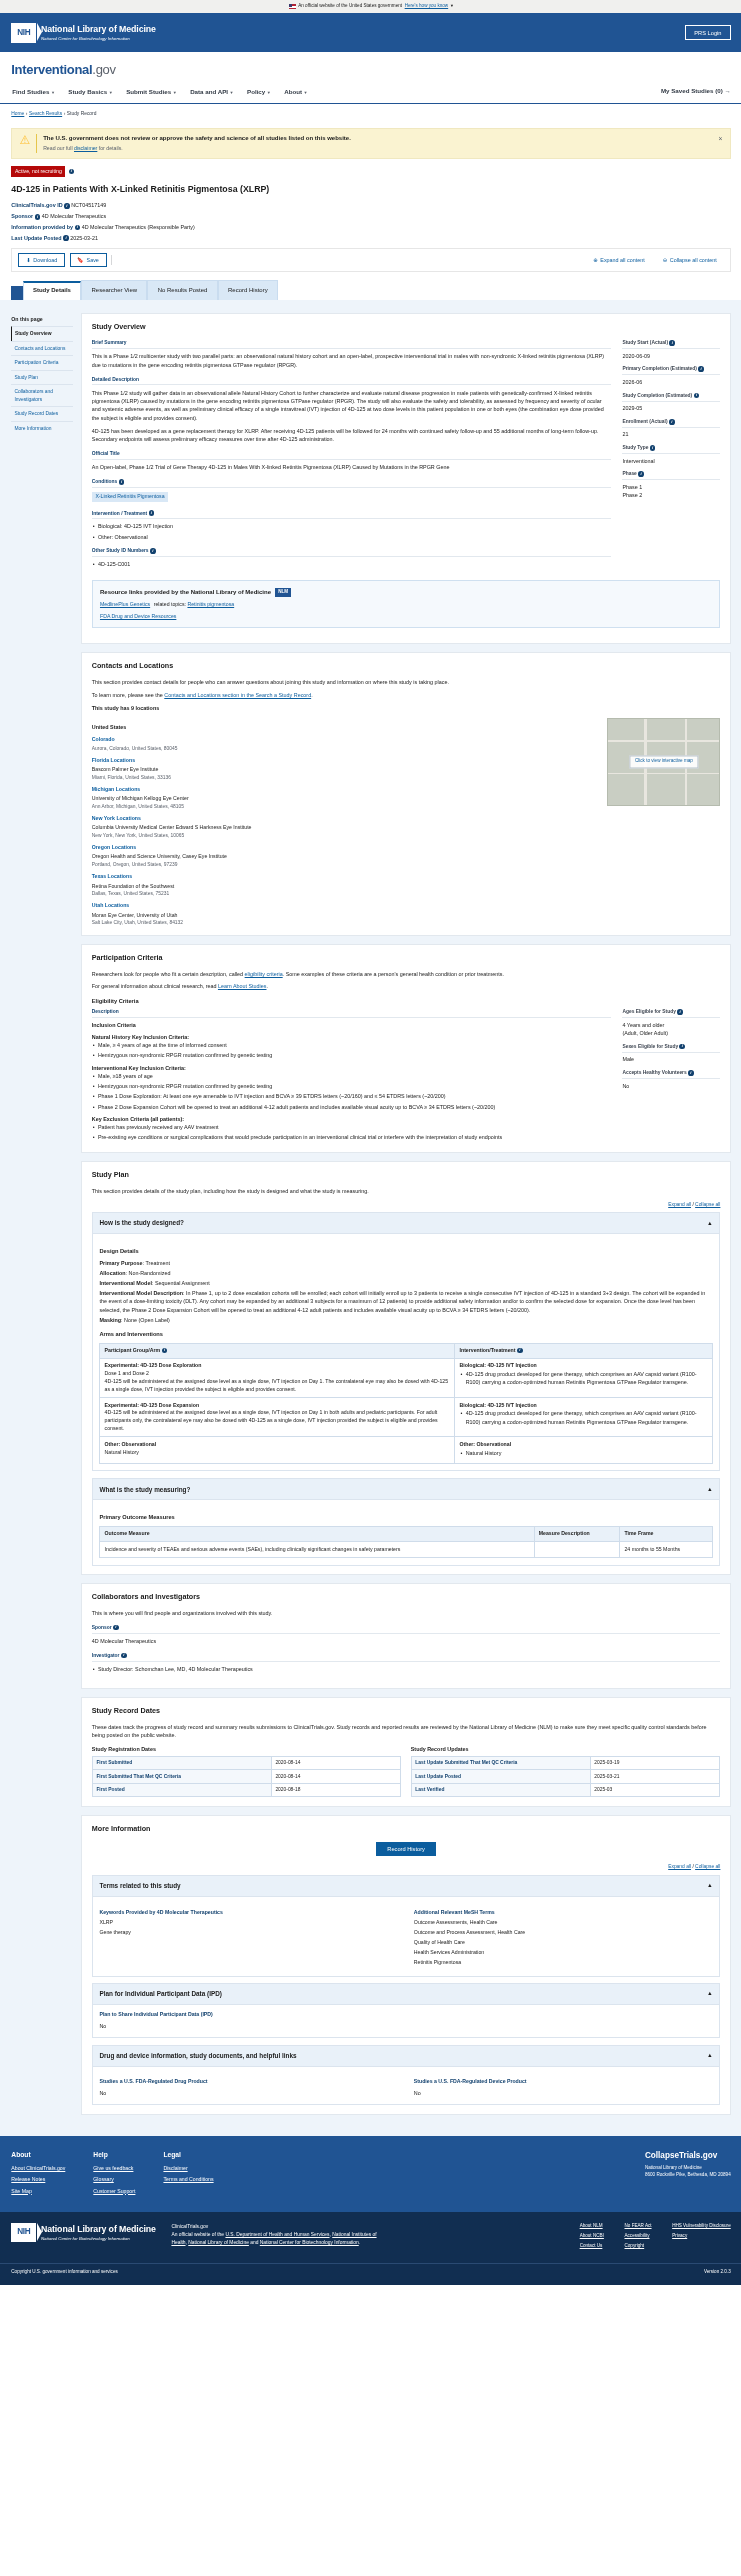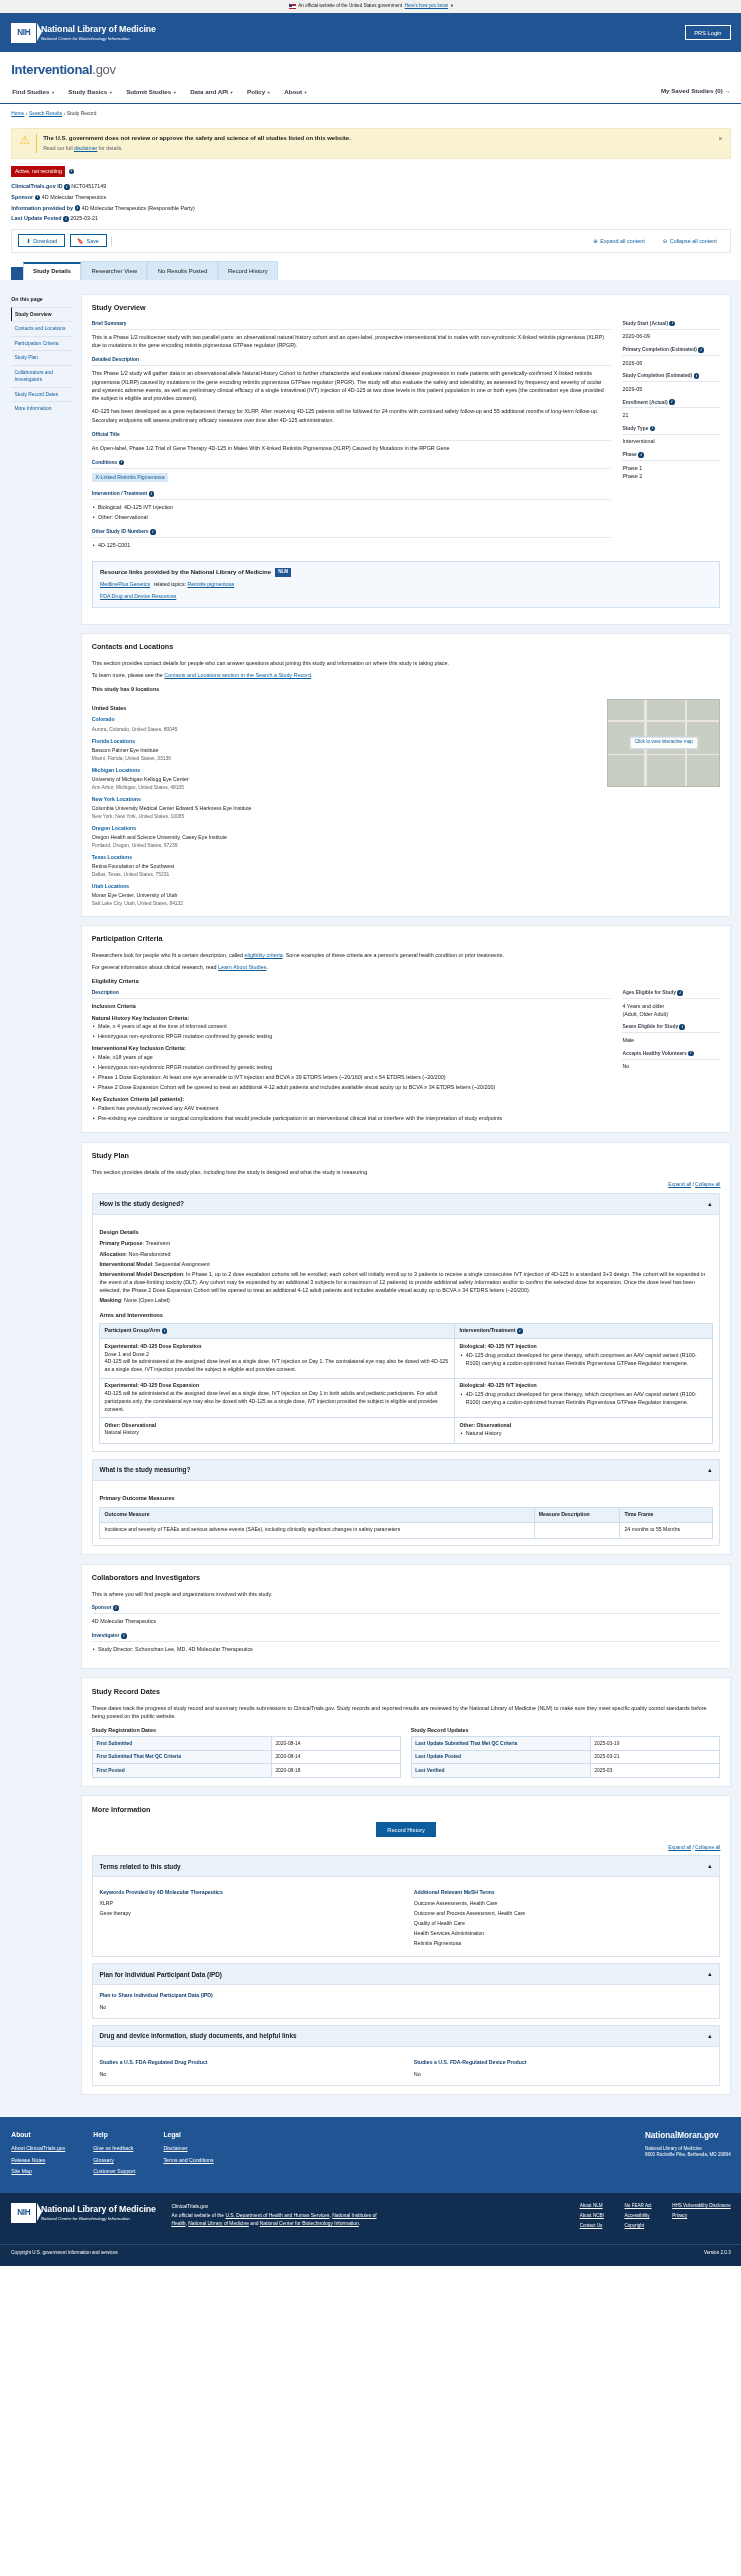--- a/index.html
+++ b/index.html
@@ -218,20 +218,21 @@
     </div>
   </div>
   <div class="alert-x">×</div>
 </div>
 
 <div class="title-block">
   <div class="status-row">
     <span class="status-badge">Active, not recruiting</span>
     <span class="i-icon">i</span>
   </div>
+  <div class="study-title">4D-125 in Patients With X-Linked Retinitis Pigmentosa (XLRP)</div>
   <div class="meta-list">
     <div class="meta-row"><span class="meta-label">ClinicalTrials.gov ID</span> <span class="i-icon">i</span> <span>NCT04517149</span></div>
     <div class="meta-row"><span class="meta-label">Sponsor</span> <span class="i-icon">i</span> <span>4D Molecular Therapeutics</span></div>
     <div class="meta-row"><span class="meta-label">Information provided by</span> <span class="i-icon">i</span> <span>4D Molecular Therapeutics (Responsible Party)</span></div>
     <div class="meta-row"><span class="meta-label">Last Update Posted</span> <span class="i-icon">i</span> <span>2025-03-21</span></div>
   </div>
 </div>
 
 <div class="actionbar">
   <button class="btn-outline">
@@ -700,21 +701,21 @@
       <a href="#">Give us feedback</a>
       <a href="#">Glossary</a>
       <a href="#">Customer Support</a>
     </div>
     <div>
       <h4>Legal</h4>
       <a href="#">Disclaimer</a>
       <a href="#">Terms and Conditions</a>
     </div>
     <div class="f-brand">
-      <div class="b1"><span>National</span><span>Moran</span><span>.gov</span></div>
+      <div class="b1"><span>Collapse</span><span>Trials</span><span>.gov</span></div>
       <div class="b2" style="white-space:pre-line">National Library of Medicine
 8600 Rockville Pike, Bethesda, MD 20894</div>
     </div>
   </div>
 
   <div class="f-bottom">
     <div style="display:flex;align-items:center;gap:4.6px">
       <div class="nih-mark">NIH</div>
       <div>
         <div class="nlm-text-1">National Library of Medicine</div>

